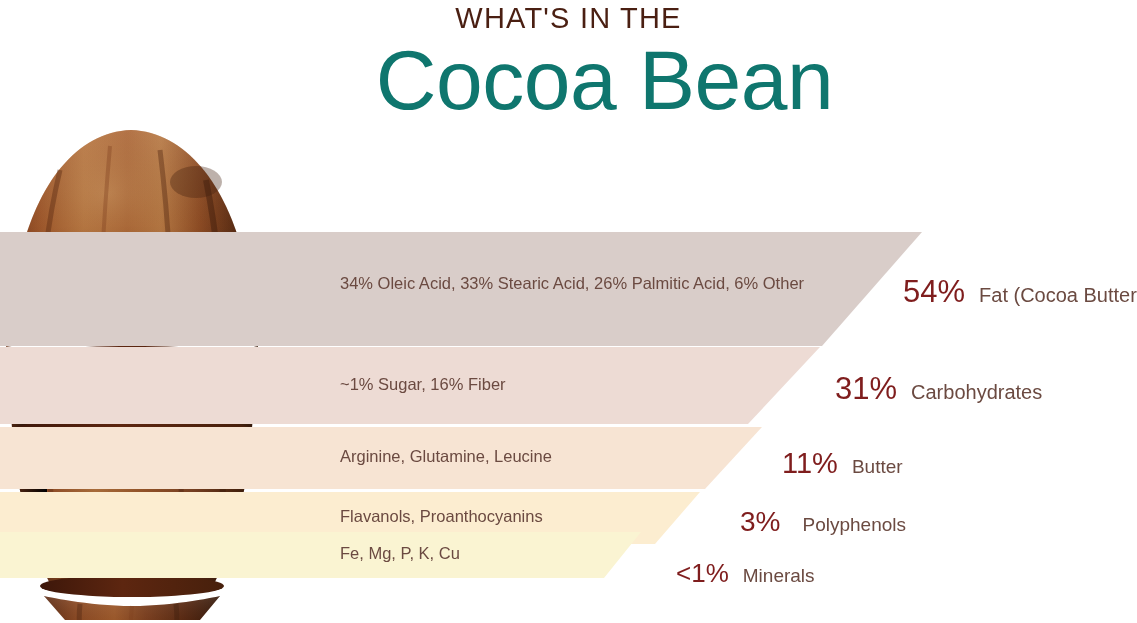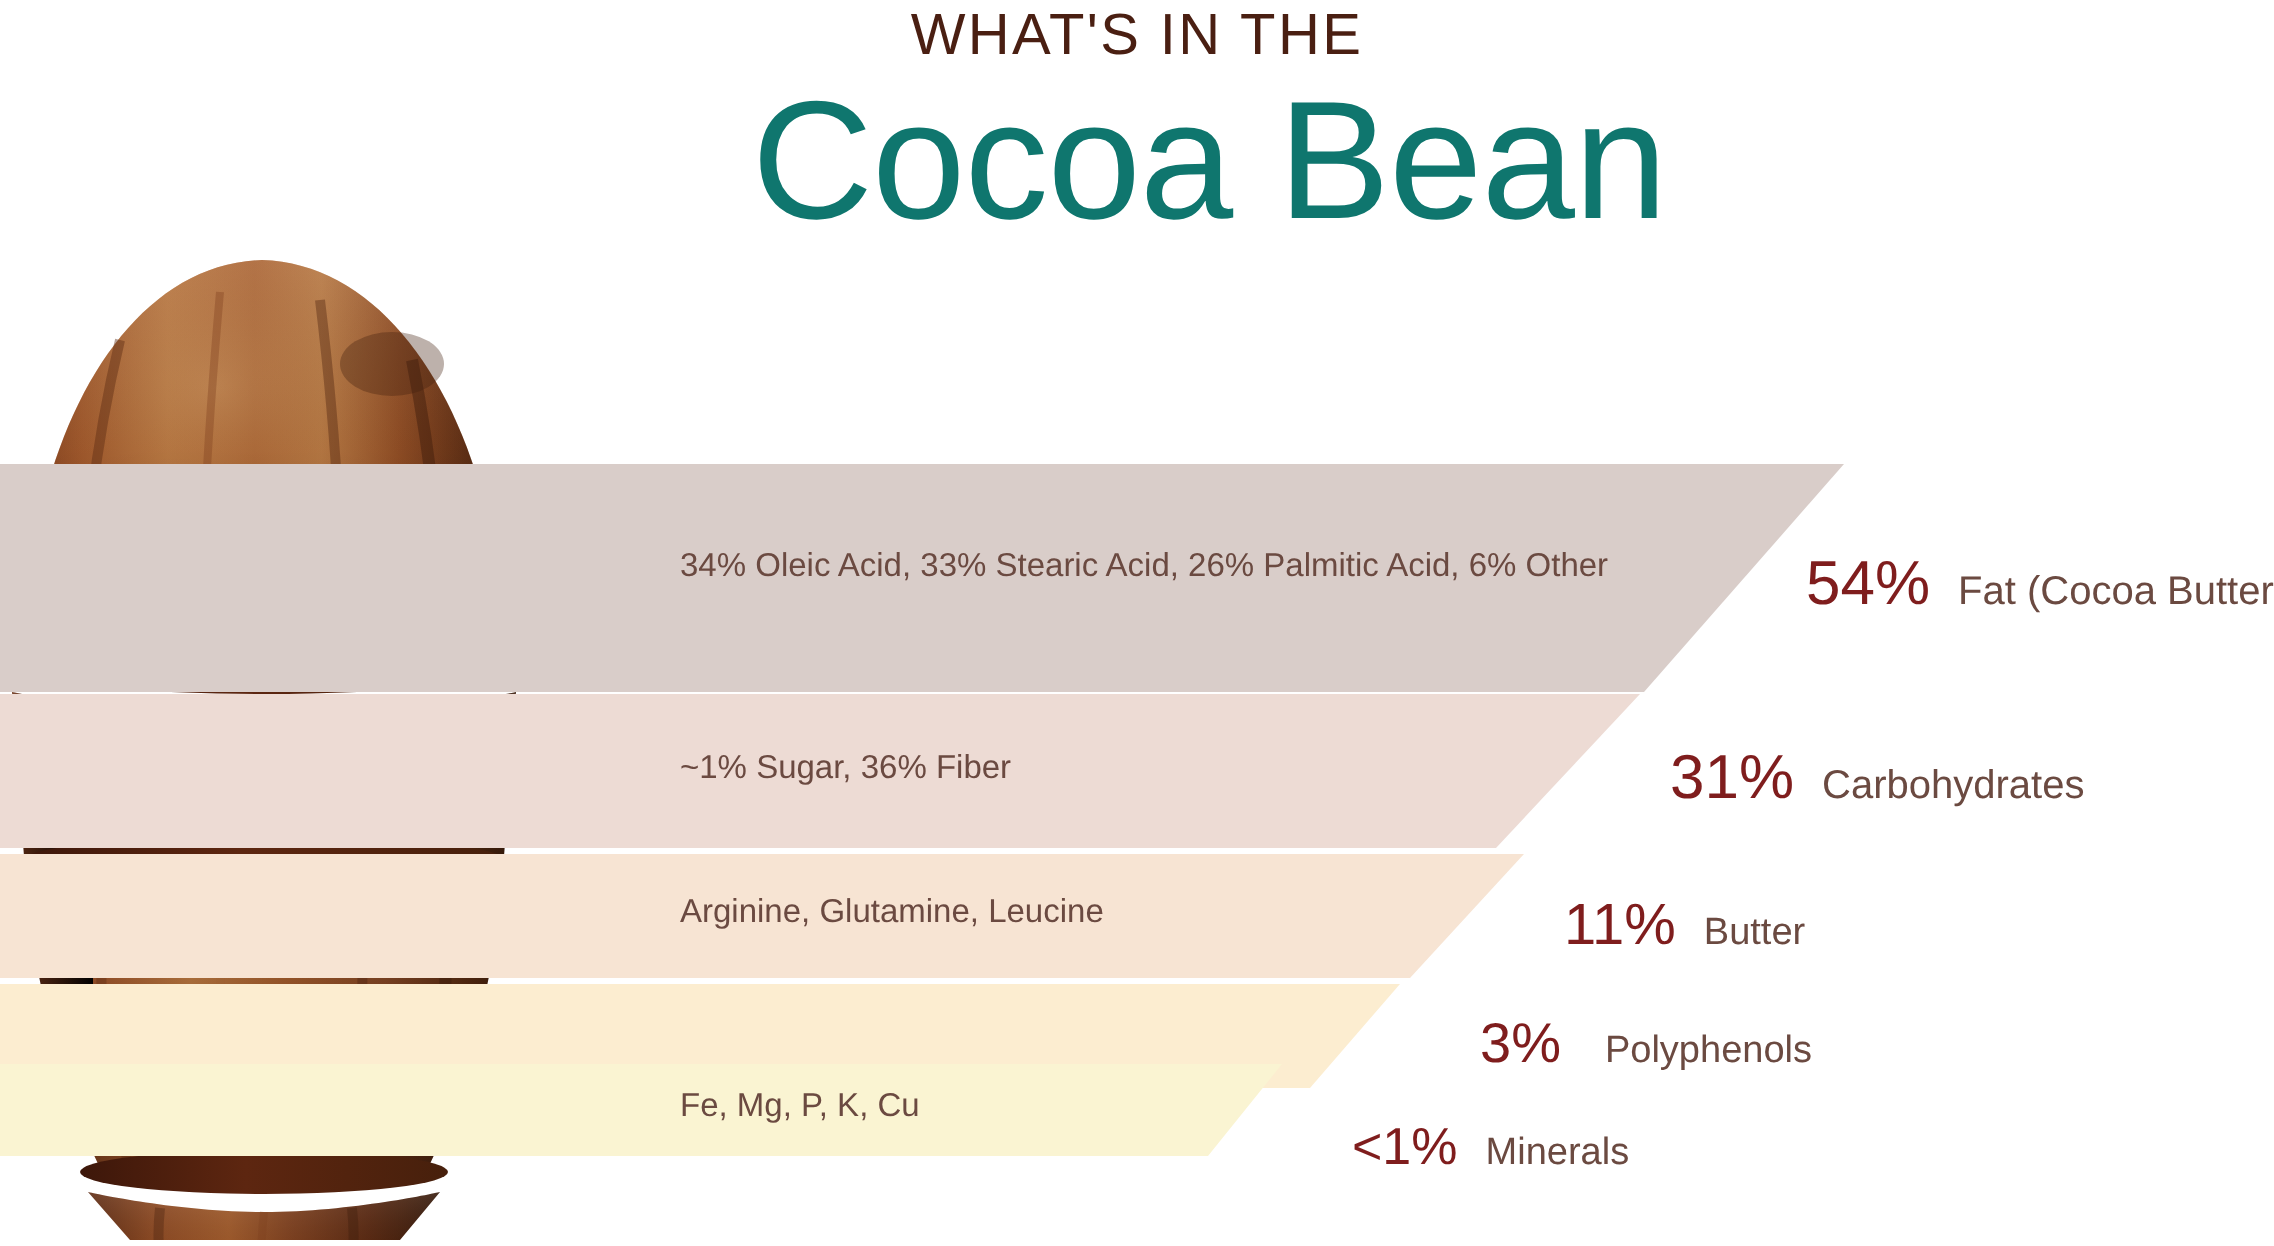--- a/index.html
+++ b/index.html
@@ -173,34 +173,35 @@
       <svg class="poly" width="930" height="118" viewBox="0 0 930 118" xmlns="http://www.w3.org/2000/svg">
         <polygon points="0,0 922,0 822,114 0,114" fill="#d9cdc9"></polygon>
       </svg>
       <div class="band-text" style="left:340px;top:42px;font-size:16.5px;">34% Oleic Acid, 33% Stearic Acid, 26% Palmitic Acid, 6% Other</div>
     </div>
 
     <div class="band" style="left:0px;top:347px;width:830px;height:80px;">
       <svg class="poly" width="830" height="80" viewBox="0 0 830 80" xmlns="http://www.w3.org/2000/svg">
         <polygon points="0,0 820,0 748,77 0,77" fill="#eddbd4"></polygon>
       </svg>
-      <div class="band-text" style="left:340px;top:28px;font-size:16.5px;">~1% Sugar, 36% Fiber</div>
+      <div class="band-text" style="left:340px;top:28px;font-size:16.5px;">~1% Sugar, 16% Fiber</div>
     </div>
 
     <div class="band" style="left:0px;top:427px;width:780px;height:66px;">
       <svg class="poly" width="780" height="66" viewBox="0 0 780 66" xmlns="http://www.w3.org/2000/svg">
         <polygon points="0,0 762,0 705,62 0,62" fill="#f7e4d3"></polygon>
       </svg>
       <div class="band-text" style="left:340px;top:20px;font-size:16.5px;text-align:right;">Arginine, Glutamine, Leucine</div>
     </div>
 
     <div class="band" style="left:0px;top:492px;width:720px;height:56px;">
       <svg class="poly" width="720" height="56" viewBox="0 0 720 56" xmlns="http://www.w3.org/2000/svg">
         <polygon points="0,0 700,0 655,52 0,52" fill="#fcedd0"></polygon>
       </svg>
+      <div class="band-text" style="left:340px;top:15px;font-size:16.5px;">Flavanols, Proanthocyanins</div>
     </div>
 
     <div class="band" style="left:0px;top:532px;width:660px;height:50px;">
       <svg class="poly" width="660" height="50" viewBox="0 0 660 50" xmlns="http://www.w3.org/2000/svg">
         <polygon points="0,0 641,0 604,46 0,46" fill="#faf4d2"></polygon>
       </svg>
       <div class="band-text" style="left:340px;top:12px;font-size:16.5px;">Fe, Mg, P, K, Cu</div>
     </div>
   </div>
 

